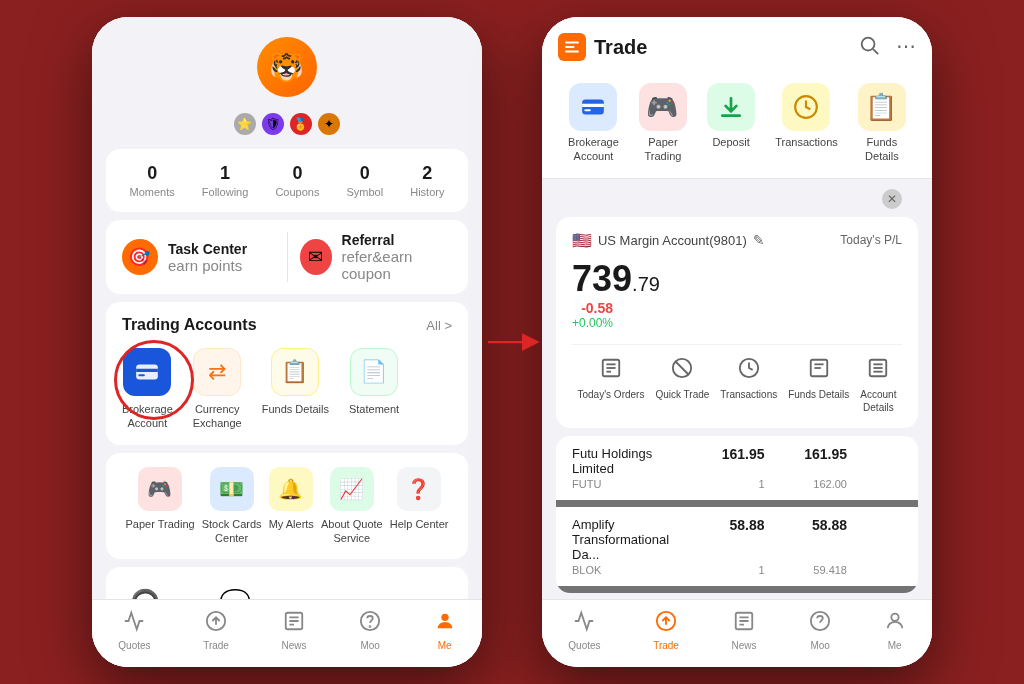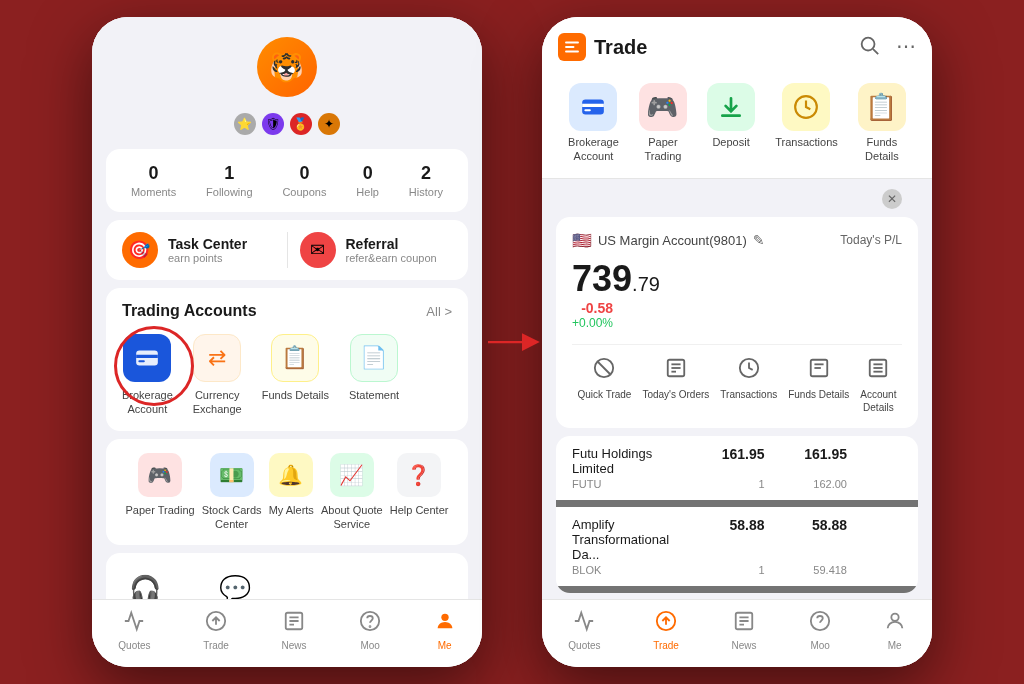--- a/index.html
+++ b/index.html
@@ -140,21 +140,21 @@
       background: #ef4444;
     }
 
     .promo-text h4 {
       font-size: 14px;
       font-weight: 600;
       color: #1a1a1a;
     }
 
     .promo-text p {
-      font-size: 11px;
+      font-size: 15px;
       color: #888;
     }
 
     .promo-divider {
       width: 1px;
       background: #e5e5e5;
     }
 
     .trading-section {
       background: #fff;
@@ -696,21 +696,21 @@
         <div class="stat-item">
           <span class="stat-number">1</span>
           <span class="stat-label">Following</span>
         </div>
         <div class="stat-item">
           <span class="stat-number">0</span>
           <span class="stat-label">Coupons</span>
         </div>
         <div class="stat-item">
           <span class="stat-number">0</span>
-          <span class="stat-label">Help</span>
+          <span class="stat-label">Symbol</span>
         </div>
         <div class="stat-item">
           <span class="stat-number">2</span>
           <span class="stat-label">History</span>
         </div>
       </div>
 
       <div class="promo-row">
         <div class="promo-item">
           <div class="promo-icon">🎯</div>
@@ -975,36 +975,36 @@
           <div class="pnl-values">
             <div class="pnl-negative">-0.58</div>
             <div class="pnl-flat">+0.00%</div>
           </div>
         </div>
 
         <div class="account-actions">
           <div class="acct-action-item">
             <span class="acct-action-icon">
               <svg width="22" height="22" viewBox="0 0 24 24" fill="none" stroke="#666" stroke-width="2">
-                <circle cx="12" cy="12" r="10"></circle>
-                <line x1="4.93" y1="4.93" x2="19.07" y2="19.07"></line>
-              </svg>
-            </span>
-            <span class="acct-action-label">Quick Trade</span>
-          </div>
-          <div class="acct-action-item">
-            <span class="acct-action-icon">
-              <svg width="22" height="22" viewBox="0 0 24 24" fill="none" stroke="#666" stroke-width="2">
                 <rect x="3" y="3" width="18" height="18" rx="2"></rect>
                 <line x1="7" y1="8" x2="17" y2="8"></line>
                 <line x1="7" y1="12" x2="17" y2="12"></line>
                 <line x1="7" y1="16" x2="12" y2="16"></line>
               </svg>
             </span>
             <span class="acct-action-label">Today's Orders</span>
+          </div>
+          <div class="acct-action-item">
+            <span class="acct-action-icon">
+              <svg width="22" height="22" viewBox="0 0 24 24" fill="none" stroke="#666" stroke-width="2">
+                <circle cx="12" cy="12" r="10"></circle>
+                <line x1="4.93" y1="4.93" x2="19.07" y2="19.07"></line>
+              </svg>
+            </span>
+            <span class="acct-action-label">Quick Trade</span>
           </div>
           <div class="acct-action-item">
             <span class="acct-action-icon">
               <svg width="22" height="22" viewBox="0 0 24 24" fill="none" stroke="#666" stroke-width="2">
                 <circle cx="12" cy="12" r="10"></circle>
                 <polyline points="12 6 12 12 16 14"></polyline>
               </svg>
             </span>
             <span class="acct-action-label">Transactions</span>
           </div>

